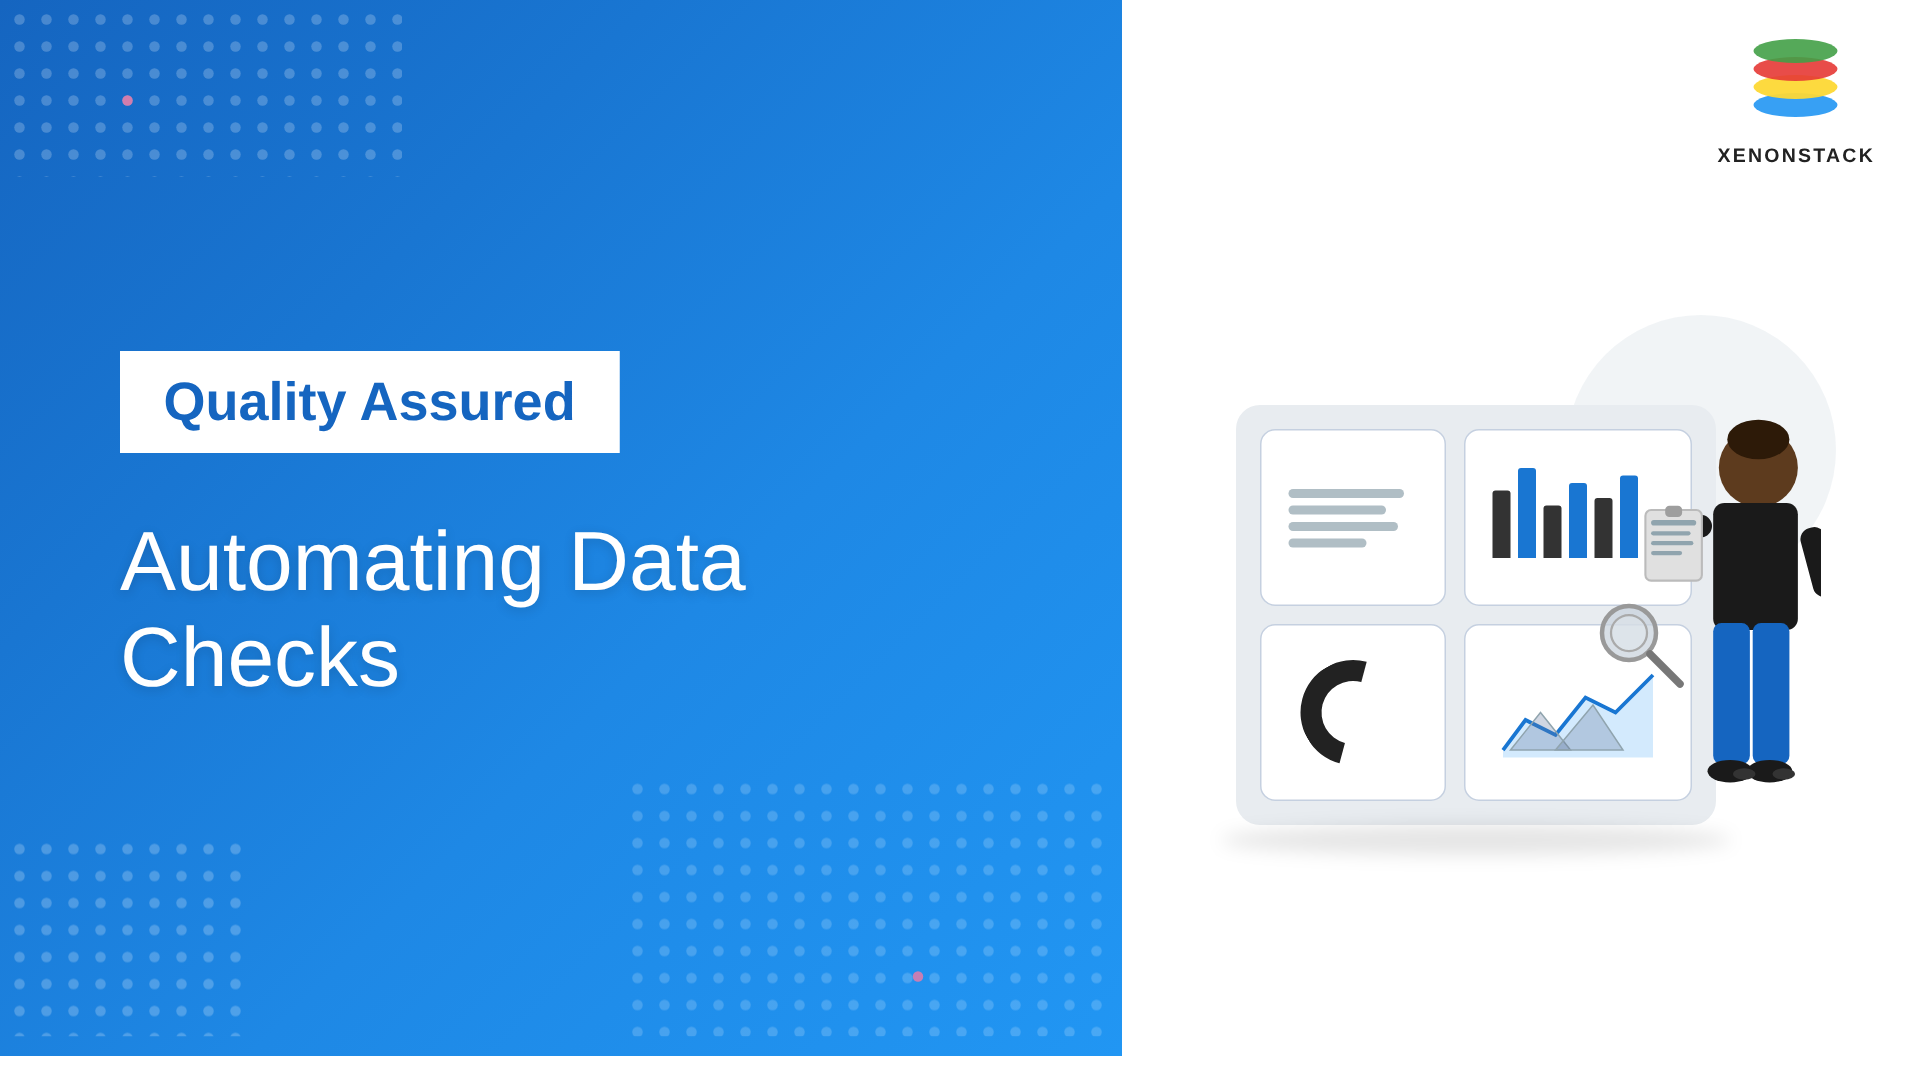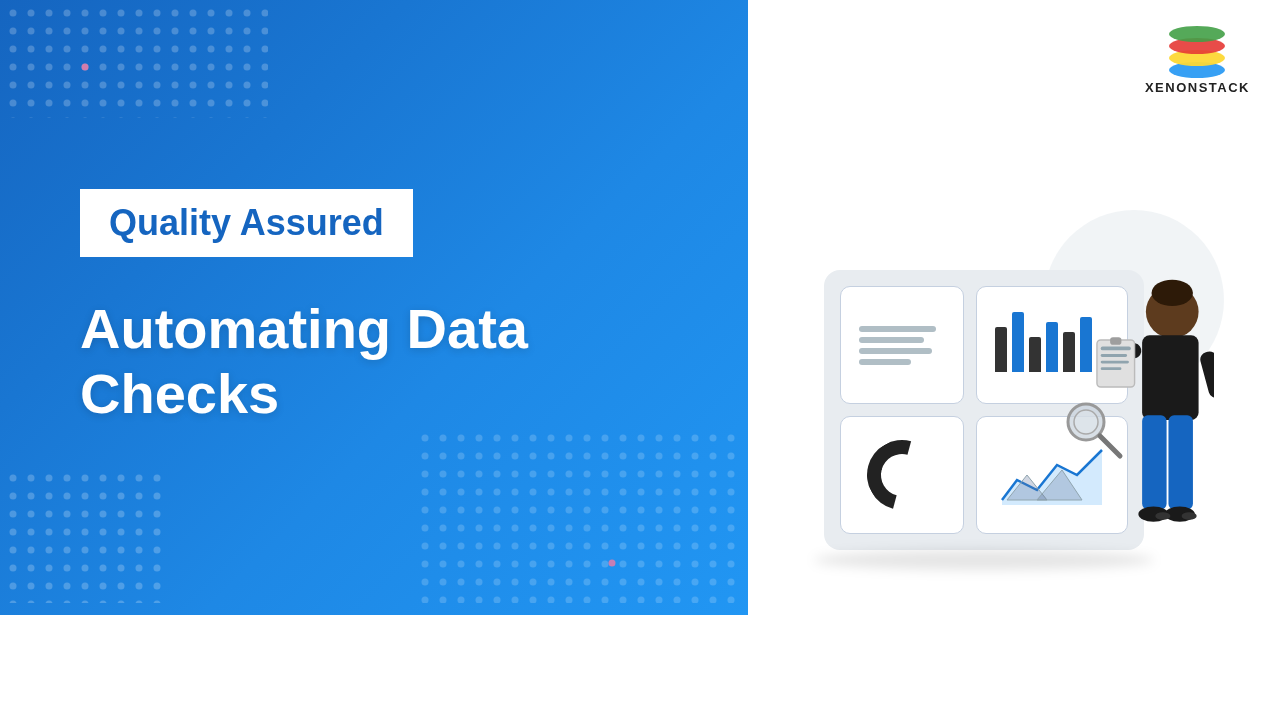--- a/index.html
+++ b/index.html
@@ -8,33 +8,33 @@
       width: 1280px;
       height: 720px;
       overflow: hidden;
       font-family: 'Arial', sans-serif;
       display: flex;
     }
 
     
     .left-panel {
       width: 748px;
-      height: 615px;
+      height: 704px;
       background: linear-gradient(135deg, #1565c0 0%, #1976d2 30%, #1e88e5 60%, #2196f3 100%);
       position: relative;
       display: flex;
       flex-direction: column;
       justify-content: center;
       padding: 60px 60px 60px 80px;
       overflow: hidden;
     }
 
     .main-title {
       font-size: 56px;
-      font-weight: 700;
+      font-weight: 400;
       color: white;
       line-height: 1.15;
       margin-top: 16px;
       text-shadow: 0 2px 8px rgba(0,0,0,0.15);
     }
 
     
     .right-panel {
       width: 532px;
       height: 720px;
@@ -258,21 +258,21 @@
     <svg width="65" height="60" viewBox="0 0 65 60">
 
       <ellipse cx="32" cy="50" rx="28" ry="8" fill="#2196f3" opacity="0.9"></ellipse>
 
       <ellipse cx="32" cy="38" rx="28" ry="8" fill="#fdd835" opacity="0.95"></ellipse>
 
       <ellipse cx="32" cy="26" rx="28" ry="8" fill="#e53935" opacity="0.9"></ellipse>
 
       <ellipse cx="32" cy="14" rx="28" ry="8" fill="#43a047" opacity="0.9"></ellipse>
     </svg>
-    <span style="font-size:13px; font-weight:700; color:#222; letter-spacing:1.5px; margin-top:0;">XENONSTACK</span>
+    <span style="font-size:13px; font-weight:700; color:#222; letter-spacing:1.5px; margin-top:16px;">XENONSTACK</span>
   </div>
 
   <div class="illustration">
 
     <div class="person-bg"></div>
 
     <div class="monitor">
 
       <div class="card">
         <div class="card-lines">

